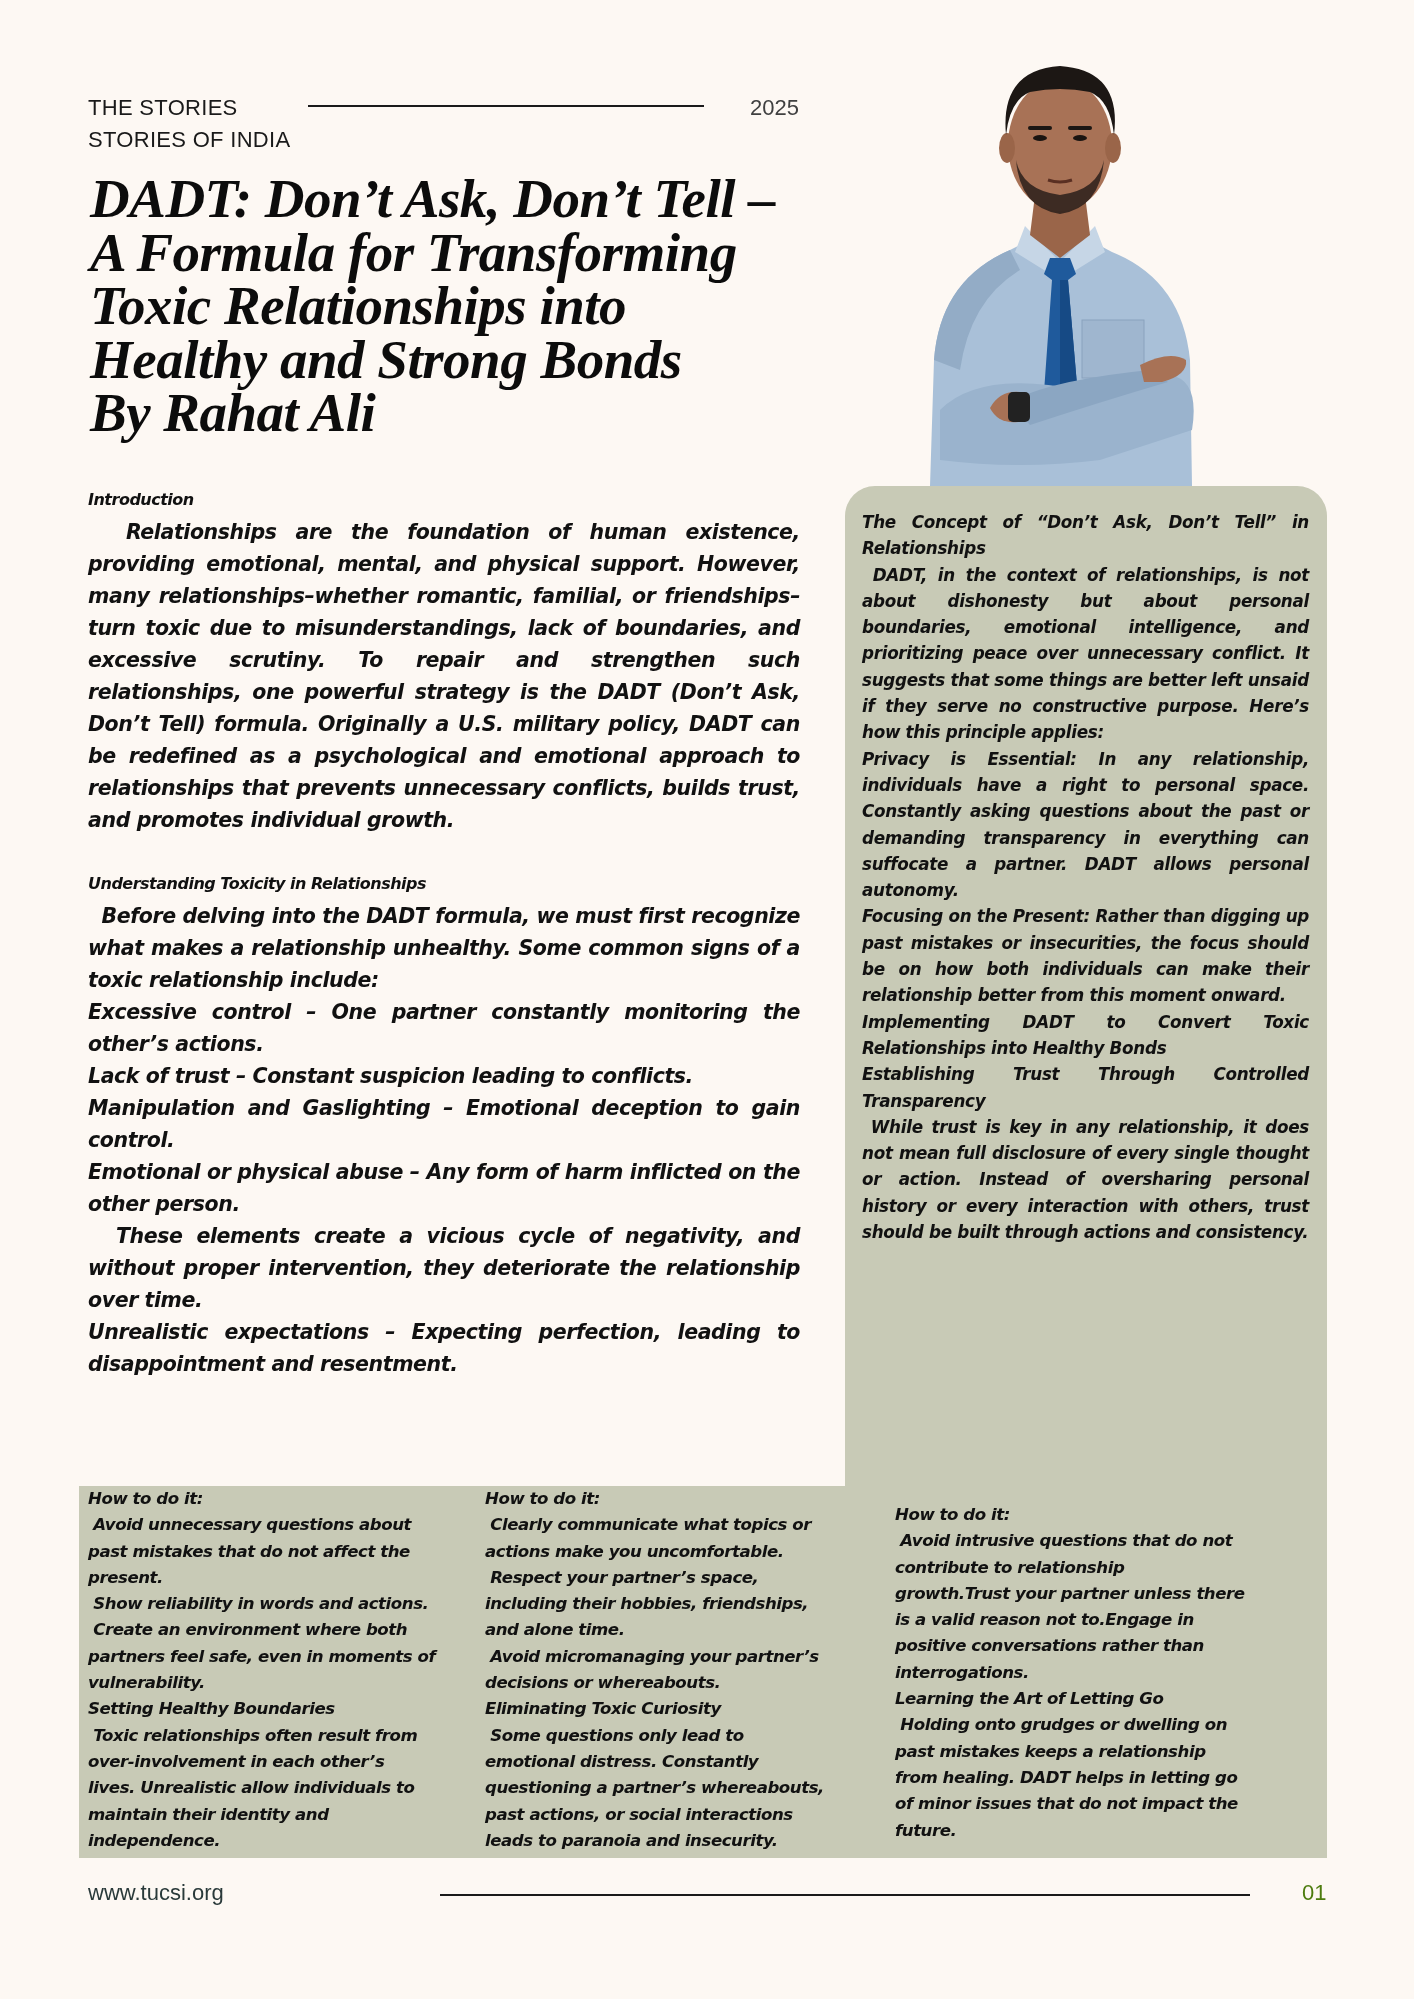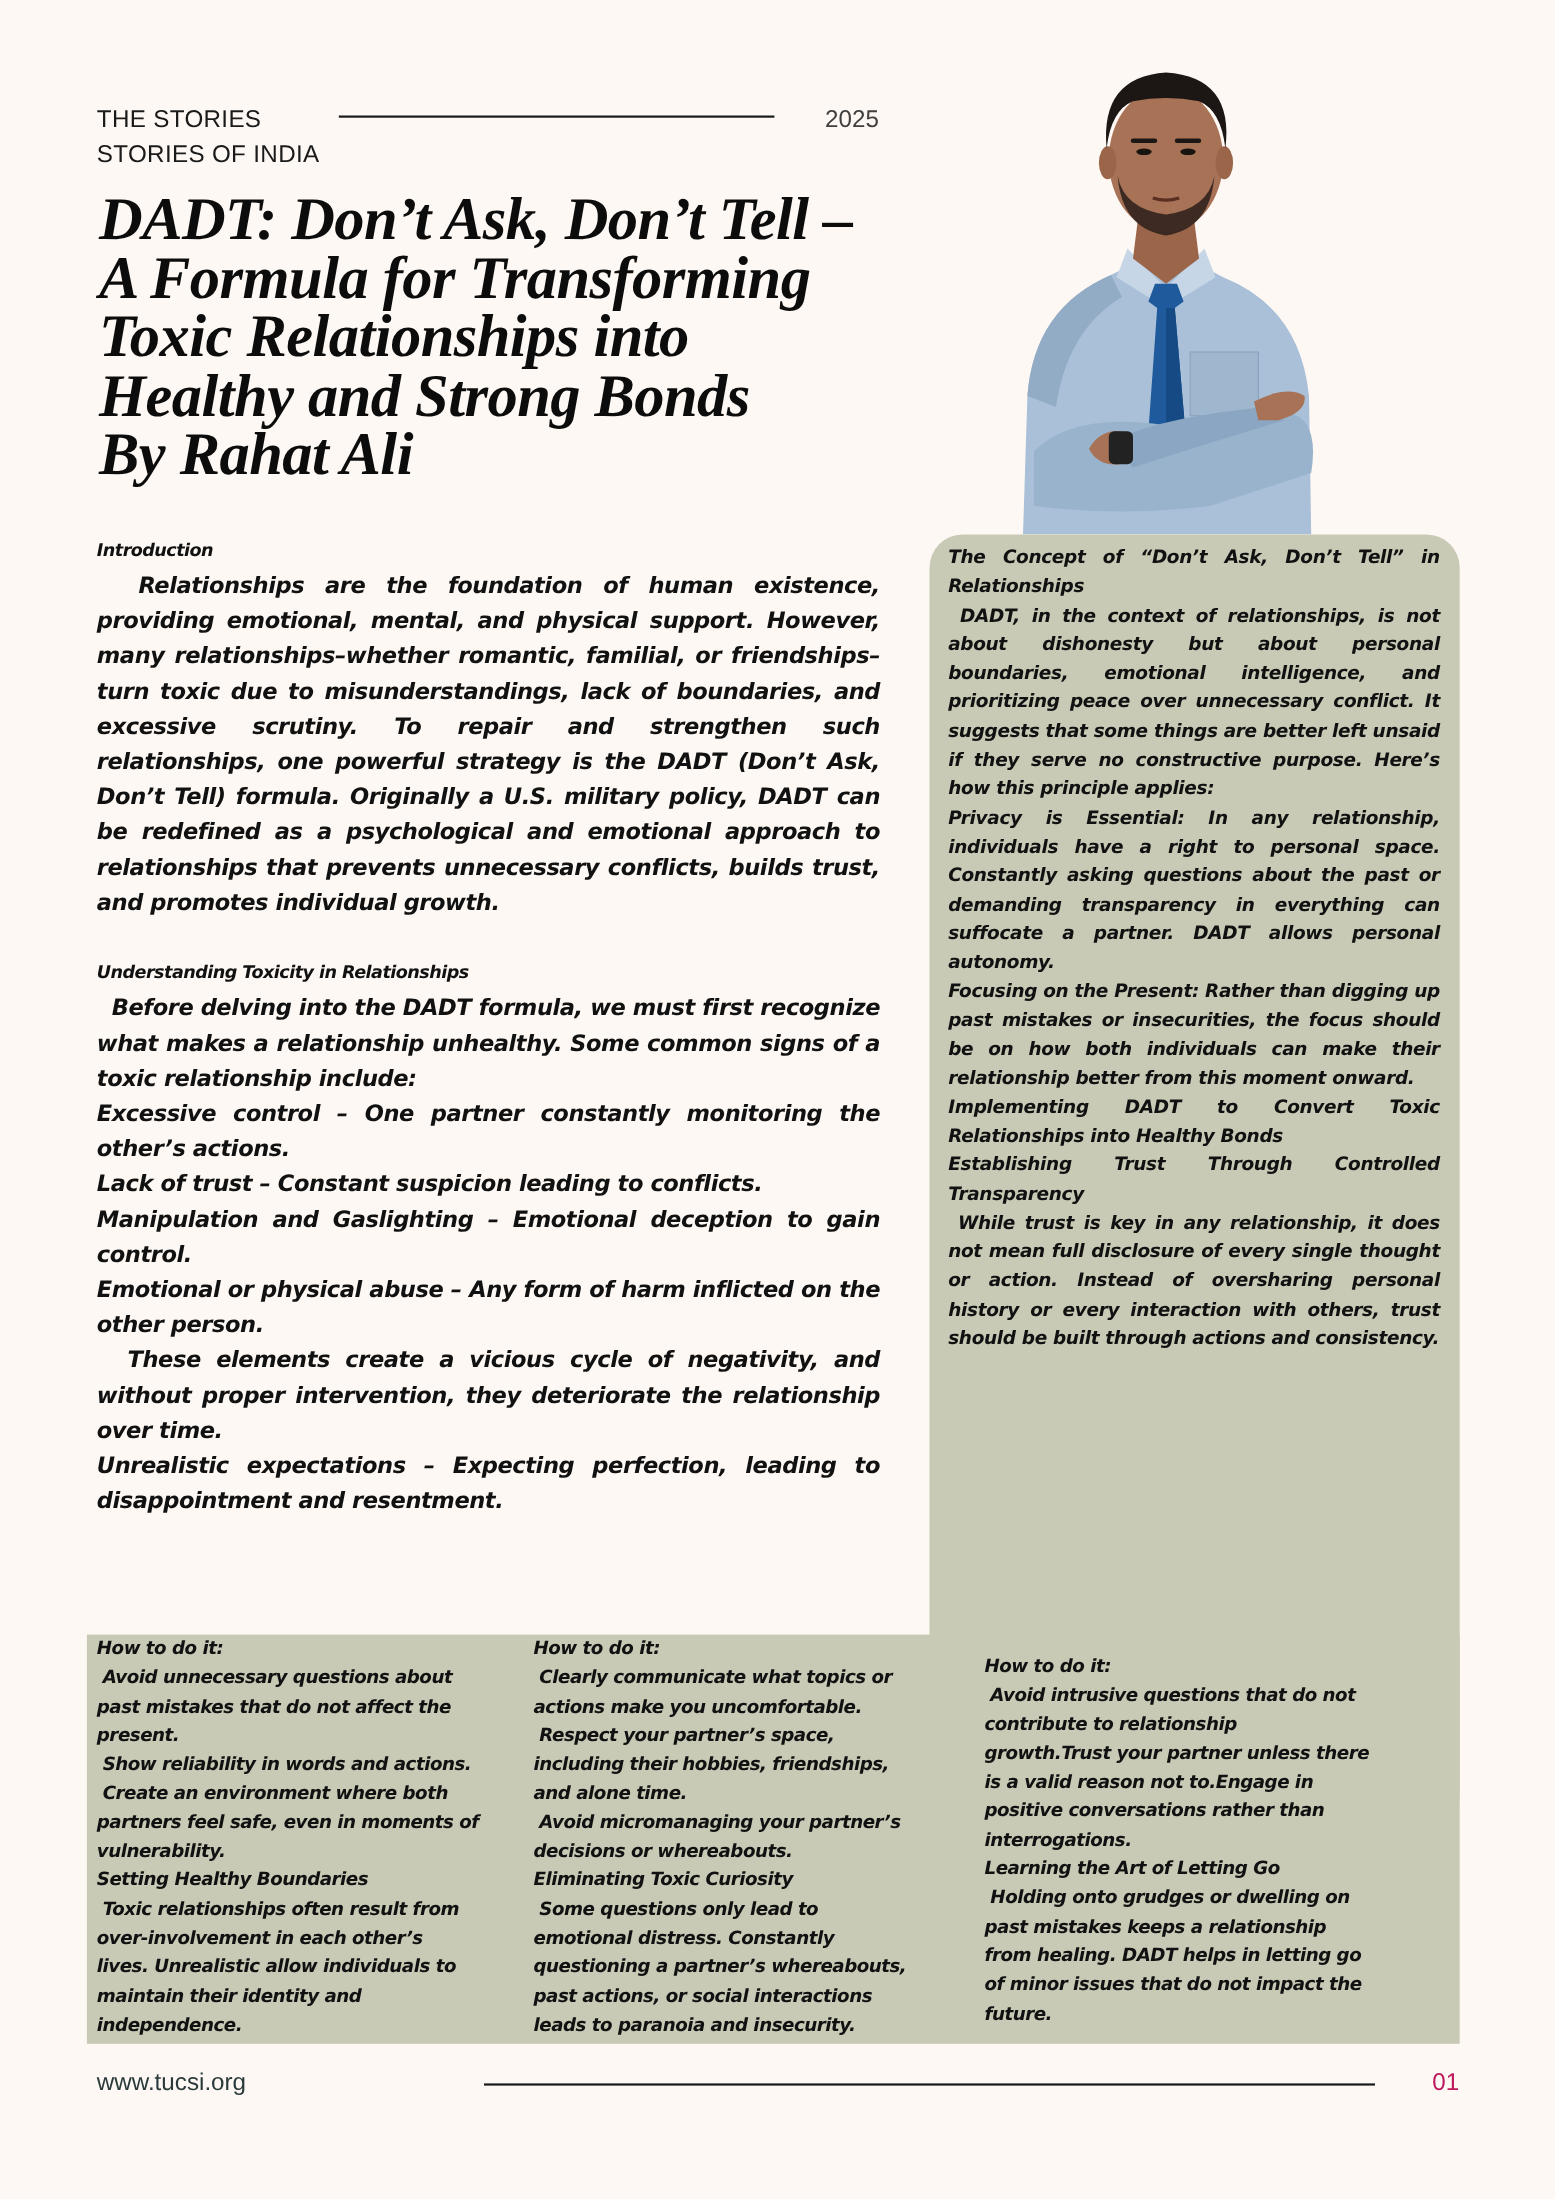--- a/index.html
+++ b/index.html
@@ -54,21 +54,21 @@
     letter-spacing: -0.4px;
   }
   .left-col p { margin: 0; }
   .left-col .gap { height: 32px; }
   .left-col .head { font-size: 16px; letter-spacing: -0.5px; }
 
   
   .sage { background: #c8cab6; }
   .right-box {
     left: 845px; top: 486px; width: 482px; height: 1176px;
-    box-sizing: border-box; padding: 7px 18px 0 17px;
+    box-sizing: border-box; padding: 23px 18px 0 17px;
     font-family: "DejaVu Sans", sans-serif;
     font-style: italic; font-weight: bold;
     font-size: 16.8px; line-height: 26.3px;
     text-align: justify;
     letter-spacing: -0.3px;
     border-radius: 30px;
   }
   .right-box p { margin: 0; }
 
   .bottom-box {
@@ -93,21 +93,21 @@
     font-family: "Liberation Sans", sans-serif;
     font-size: 22px; color: #2a3a3a;
   }
   .footer-line {
     left: 440px; top: 1894px; width: 810px; height: 0;
     border-top: 2px solid #1a1a1a;
   }
   .page-num {
     left: 1302px; top: 1880px;
     font-family: "Liberation Sans", sans-serif;
-    font-size: 22px; color: #be185d;
+    font-size: 22px; color: #4d7c0f;
   }
 </style>
 </head>
 <body>
 
 <div class="abs masthead">
   <div>THE STORIES</div>
   <div>STORIES OF INDIA</div>
 </div>
 <div class="abs masthead-line"></div>

